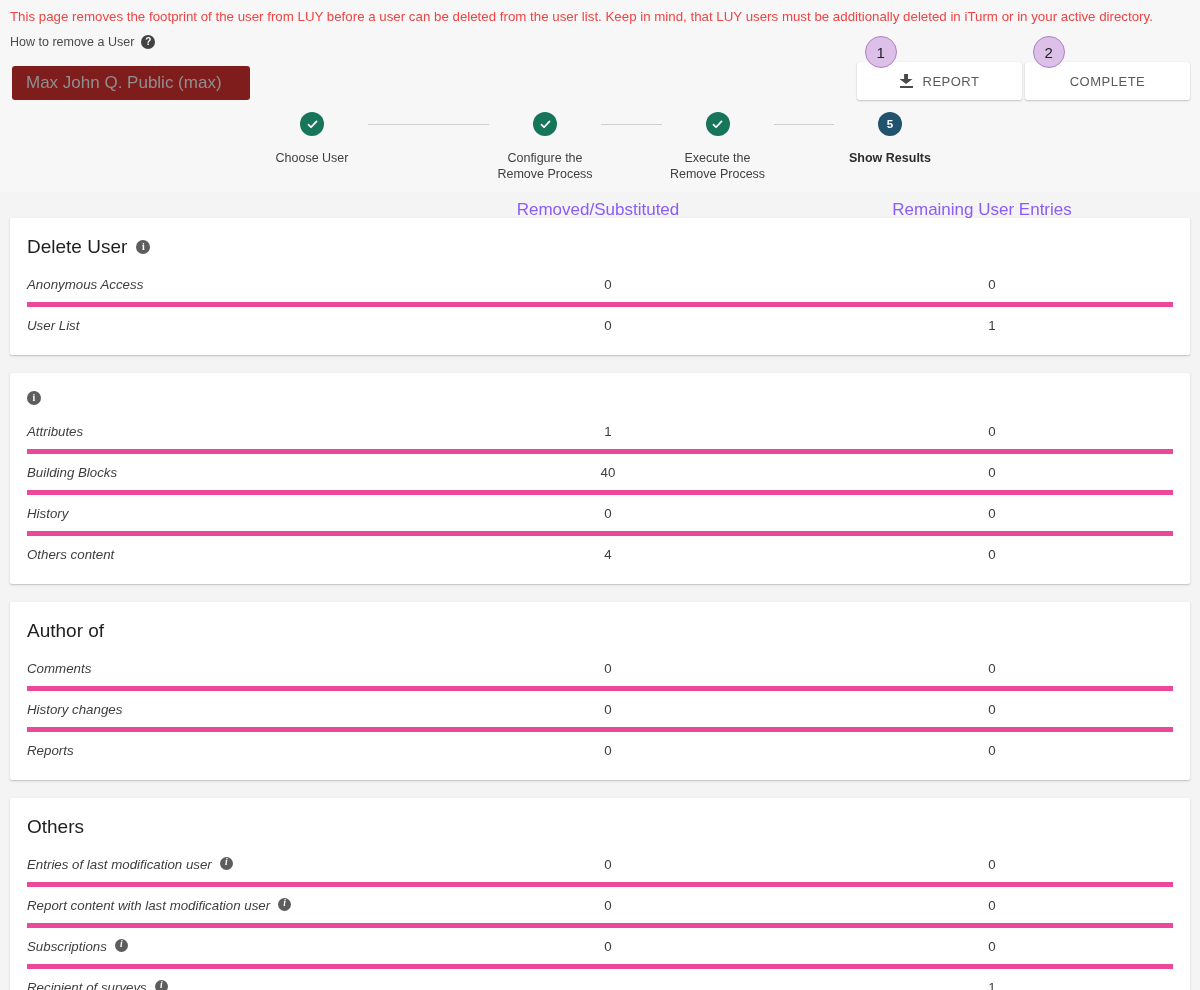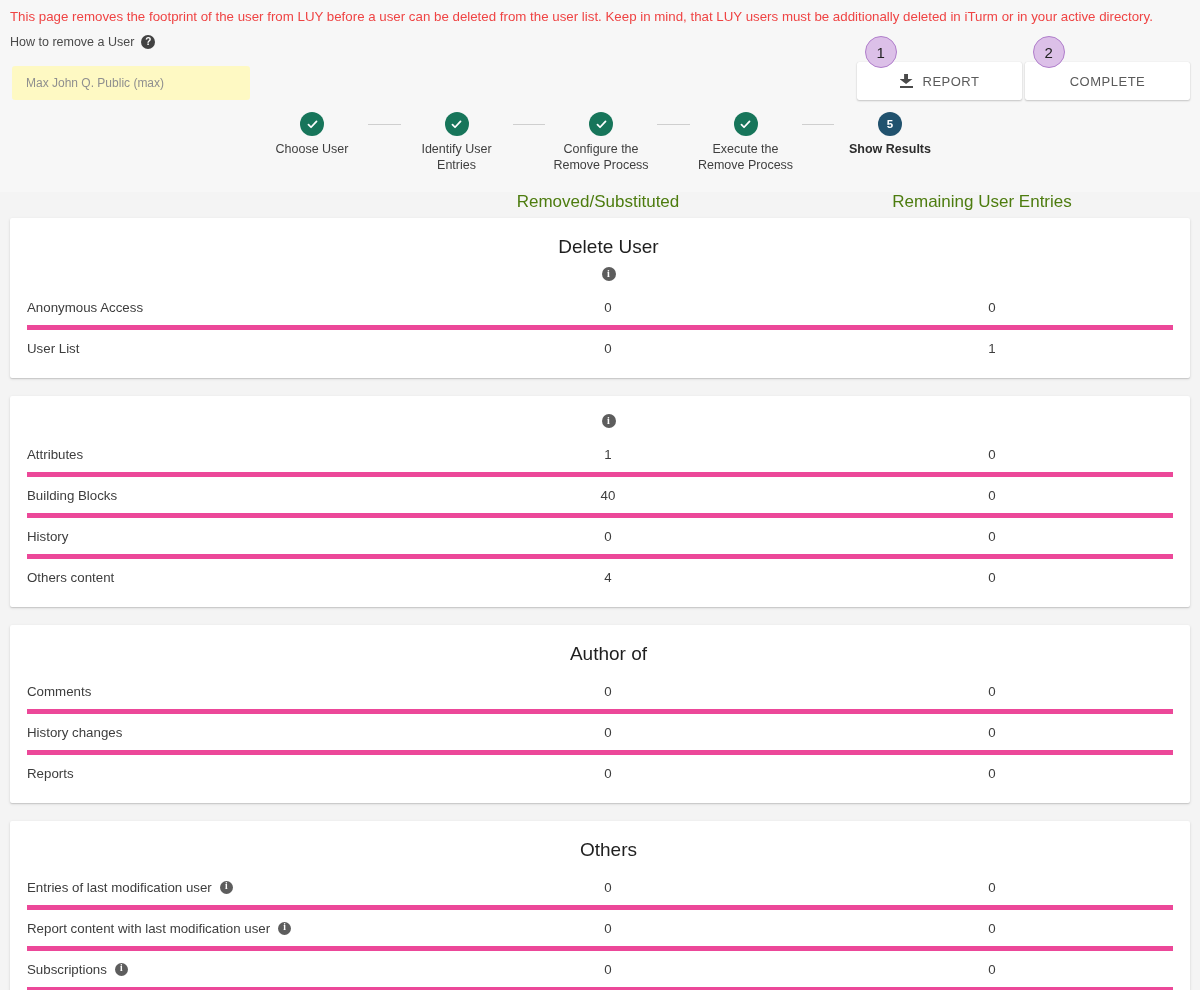--- a/index.html
+++ b/index.html
@@ -57,27 +57,27 @@
     justify-content: center;
     line-height: 1;
   }
 
   .user-field {
     position: absolute;
     left: 12px;
     top: 66px;
     width: 238px;
     height: 34px;
-    background: #fef9c3;
+    background: #7f1d1d;
     border: none;
     border-radius: 3px;
     box-sizing: border-box;
     padding: 0 14px;
     font-family: "Liberation Sans", sans-serif;
-    font-size: 12px;
+    font-size: 17px;
     color: #8f8f8f;
   }
   .user-field::placeholder { color: #8f8f8f; }
 
   
   .actions {
     position: absolute;
     right: 10px;
     top: 62px;
     display: flex;
@@ -171,21 +171,21 @@
     flex: none;
   }
   .step-circle.done { background: #17755a; }
   .step-circle.active { background: #21526e; }
   .check-glyph {
     display: block;
     width: 11px;
     height: 11px;
   }
   .step-label {
-    margin-top: 5px;
+    margin-top: 14px;
     font-size: 12.5px;
     line-height: 16px;
     text-align: center;
     color: #3f3f3f;
   }
   .step-label.bold { font-weight: bold; color: #2c2c2c; }
   .connector {
     flex: 1;
     height: 1px;
     background: #cfcfcf;
@@ -196,24 +196,24 @@
   .col-headers {
     position: absolute;
     left: 0;
     top: 192px;
     width: 1200px;
     height: 26px;
   }
   .col-head {
     position: absolute;
     font-size: 17px;
-    color: #4d7c0f;
+    color: #8b5cf6;
     transform: translateX(-50%);
     white-space: nowrap;
-    top: 0;
+    top: 8px;
   }
   .col-head.c1 { left: 598px; }
   .col-head.c2 { left: 982px; }
 
   .content {
     position: absolute;
     left: 0;
     top: 218px;
     width: 1200px;
   }
@@ -227,21 +227,20 @@
   }
   .card-title {
     font-size: 19px;
     color: #1f1f1f;
     padding: 18px 0 8px 17px;
     display: flex;
     align-items: center;
     gap: 9px;
     font-weight: normal;
     margin: 0;
-    flex-direction: column;
   }
   .info-icon {
     width: 14px;
     height: 14px;
     border-radius: 50%;
     background: #5d5d5d;
     color: #ffffff;
     font-size: 10px;
     font-weight: bold;
     font-family: "Liberation Serif", serif;
@@ -264,22 +263,23 @@
     display: flex;
     align-items: center;
     border-top: 5px solid #ec4899;
     margin: 0 17px;
   }
   .row:first-child { border-top: none; }
   .row-label {
     font-size: 13.3px;
     color: #3d3d3d;
     display: flex;
-    align-items: center;
+    align-items: flex-start;
     gap: 8px;
+    font-style: italic;
   }
   .cell {
     position: absolute;
     font-size: 13.3px;
     color: #3d3d3d;
     transform: translateX(-50%);
     text-align: center;
   }
   .cell.c1 { left: 581px; }
   .cell.c2 { left: 965px; }
@@ -313,28 +313,20 @@
   <div class="stepper" id="stepper">
       <div class="step">
         <div class="step-circle done">
           <svg class="check-glyph" viewBox="0 0 12 12" aria-hidden="true">
             <path d="M1.6 6.2 L4.4 9 L10.4 2.6" fill="none" stroke="#ffffff" stroke-width="1.9" stroke-linecap="round" stroke-linejoin="round"></path>
           </svg>
         </div>
         <div class="step-label">Choose User</div>
       </div>
       <div class="connector"></div>
-      <div class="step">
-        <div class="step-circle done">
-          <svg class="check-glyph" viewBox="0 0 12 12" aria-hidden="true">
-            <path d="M1.6 6.2 L4.4 9 L10.4 2.6" fill="none" stroke="#ffffff" stroke-width="1.9" stroke-linecap="round" stroke-linejoin="round"></path>
-          </svg>
-        </div>
-        <div class="step-label">Identify User Entries</div>
-      </div>
       <div class="connector"></div>
       <div class="step">
         <div class="step-circle done">
           <svg class="check-glyph" viewBox="0 0 12 12" aria-hidden="true">
             <path d="M1.6 6.2 L4.4 9 L10.4 2.6" fill="none" stroke="#ffffff" stroke-width="1.9" stroke-linecap="round" stroke-linejoin="round"></path>
           </svg>
         </div>
         <div class="step-label">Configure the Remove Process</div>
       </div>
       <div class="connector"></div>

